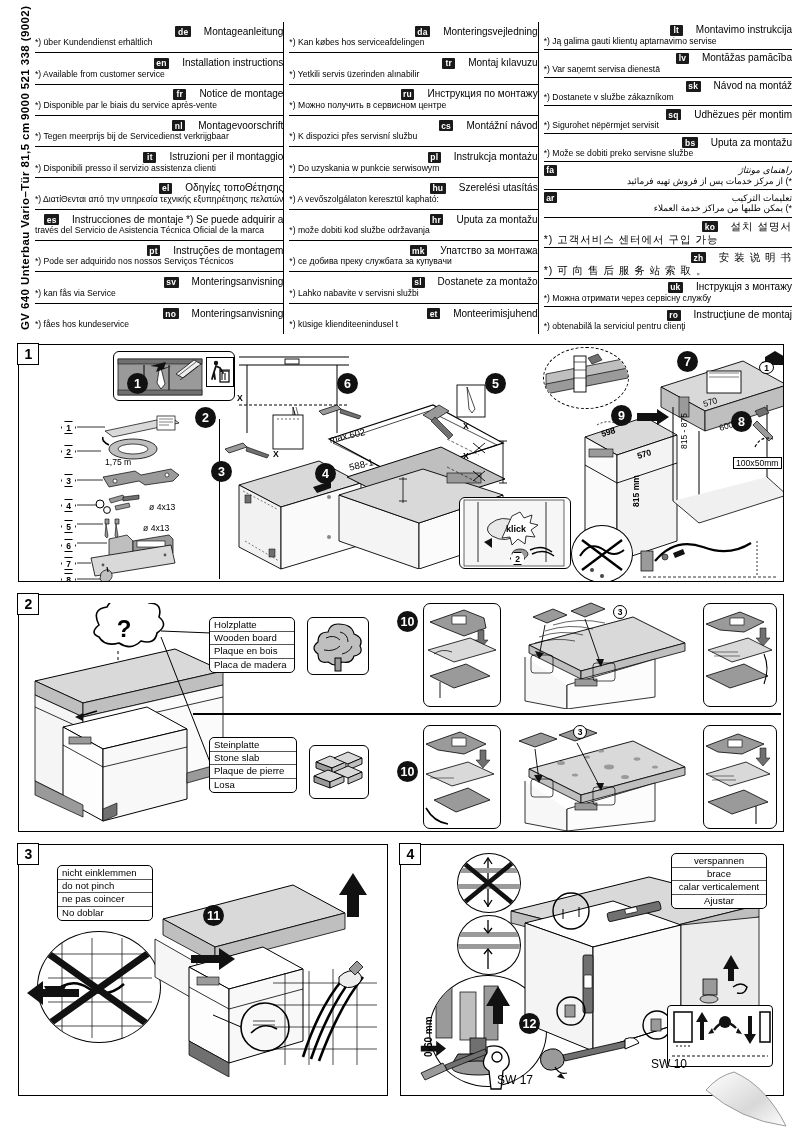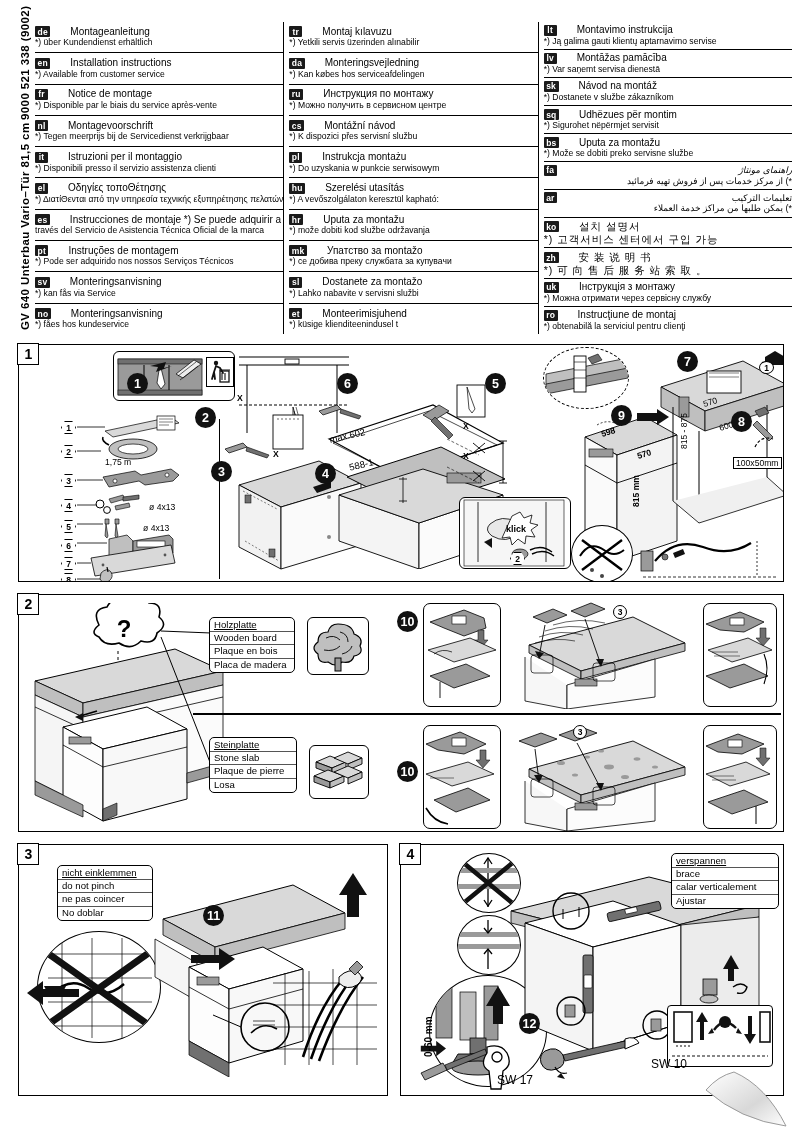--- a/index.html
+++ b/index.html
@@ -42,21 +42,21 @@
   }
   .lang-col:first-child { border-left: none; }
   .lang-row {
     border-top: 1px solid #000;
     padding: 0.5px 0 1px 0;
     flex: 1 1 auto;
     min-height: 0;
     display: flex; flex-direction: column; justify-content: center;
   }
   .lang-row:first-child { border-top: none; }
-  .lang-head { display: flex; align-items: baseline; gap: 20px; white-space: nowrap; }
+  .lang-head { display: flex; align-items: baseline; gap: 13px; white-space: nowrap; justify-content: flex-end; }
   .lang-tag {
     display: inline-block;
     background: #1a1a1a; color: #fff;
     font-weight: bold; font-size: 8.5px;
     line-height: 10px;
     padding: 0.5px 2.5px 0.5px 2.5px;
     border-radius: 1px;
     min-width: 13px; text-align: center;
     letter-spacing: .2px;
   }
@@ -110,21 +110,21 @@
     border: 1.2px solid #000; border-radius: 5px;
     background: #fff; z-index: 10;
     padding: 1px 0;
   }
   .callout div {
     font-size: 9.6px; line-height: 12.2px;
     padding: 0 4px;
     border-top: 1px solid #555;
     white-space: nowrap;
   }
-  .callout div:first-child { border-top: none; text-decoration: underline; }
+  .callout div:first-child { border-top: none; }
   .dim {
     position: absolute;
     font-size: 8.6px; white-space: nowrap;
     z-index: 8;
   }
   .dim.boxed { border: 1px solid #000; background:#fff; padding: 0 2px; }
   .rot-90 { transform: rotate(-90deg); transform-origin: 0 0; }
   .icon-box {
     position: absolute;
     border: 1.3px solid #000; background: #fff;
@@ -219,34 +219,34 @@
           <div class="lang-head">
             <span class="lang-tag">no</span>
             <span class="lang-title">Monteringsanvisning</span>
           </div>
           <div class="lang-note">*) fåes hos kundeservice</div>
         </div>
       </div>
       <div class="lang-col">
         <div class="lang-row">
           <div class="lang-head">
+            <span class="lang-tag">da</span>
+            <span class="lang-title">Monteringsvejledning</span>
+          </div>
+          <div class="lang-note">*) Kan købes hos serviceafdelingen</div>
+        </div>
+        <div class="lang-row">
+          <div class="lang-head">
             <span class="lang-tag">tr</span>
             <span class="lang-title">Montaj kılavuzu</span>
           </div>
           <div class="lang-note">*) Yetkili servis üzerinden alınabilir</div>
         </div>
         <div class="lang-row">
           <div class="lang-head">
-            <span class="lang-tag">da</span>
-            <span class="lang-title">Monteringsvejledning</span>
-          </div>
-          <div class="lang-note">*) Kan købes hos serviceafdelingen</div>
-        </div>
-        <div class="lang-row">
-          <div class="lang-head">
             <span class="lang-tag">ru</span>
             <span class="lang-title">Инструкция по монтажу</span>
           </div>
           <div class="lang-note">*) Можно получить в сервисном центре</div>
         </div>
         <div class="lang-row">
           <div class="lang-head">
             <span class="lang-tag">cs</span>
             <span class="lang-title">Montážní návod</span>
           </div>
@@ -269,21 +269,21 @@
         <div class="lang-row">
           <div class="lang-head">
             <span class="lang-tag">hr</span>
             <span class="lang-title">Uputa za montažu</span>
           </div>
           <div class="lang-note">*) može dobiti kod službe održavanja</div>
         </div>
         <div class="lang-row">
           <div class="lang-head">
             <span class="lang-tag">mk</span>
-            <span class="lang-title">Упатство за montažo</span>
+            <span class="lang-title">Упатство за монтажа</span>
           </div>
           <div class="lang-note">*) се добива преку службата за купувачи</div>
         </div>
         <div class="lang-row">
           <div class="lang-head">
             <span class="lang-tag">sl</span>
             <span class="lang-title">Dostanete za montažo</span>
           </div>
           <div class="lang-note">*) Lahko nabavite v servisni službi</div>
         </div>
@@ -826,21 +826,21 @@
         <path d="M88 162 L60 150" class="ln" stroke-width="1"></path>
       </svg>
       <div class="step-badge" style="left:168px;top:60px;margin-left:16px;">11</div>
     </div>
   </div>
 
   <div class="panel" id="panel4">
     <div class="panel-num">4</div>
     <div class="stage">
 
-      <div class="callout" style="left:270px;top:8px;width:108px;">
+      <div class="callout" style="left:270px;top:8px;width:96px;text-align:center;">
         <div>verspannen</div>
         <div>brace</div>
         <div>calar verticalement</div>
         <div>Ajustar</div>
       </div>
 
       <div style="position:absolute;left:56px;top:8px;width:64px;height:60px;border:1.8px solid #000;border-radius:50%;overflow:hidden;background:#fff;">
         <svg width="62" height="58" viewBox="0 0 62 58">
           <rect x="0" y="14" width="62" height="5" class="shade-c"></rect>
           <rect x="0" y="30" width="62" height="5" class="shade-c"></rect>

